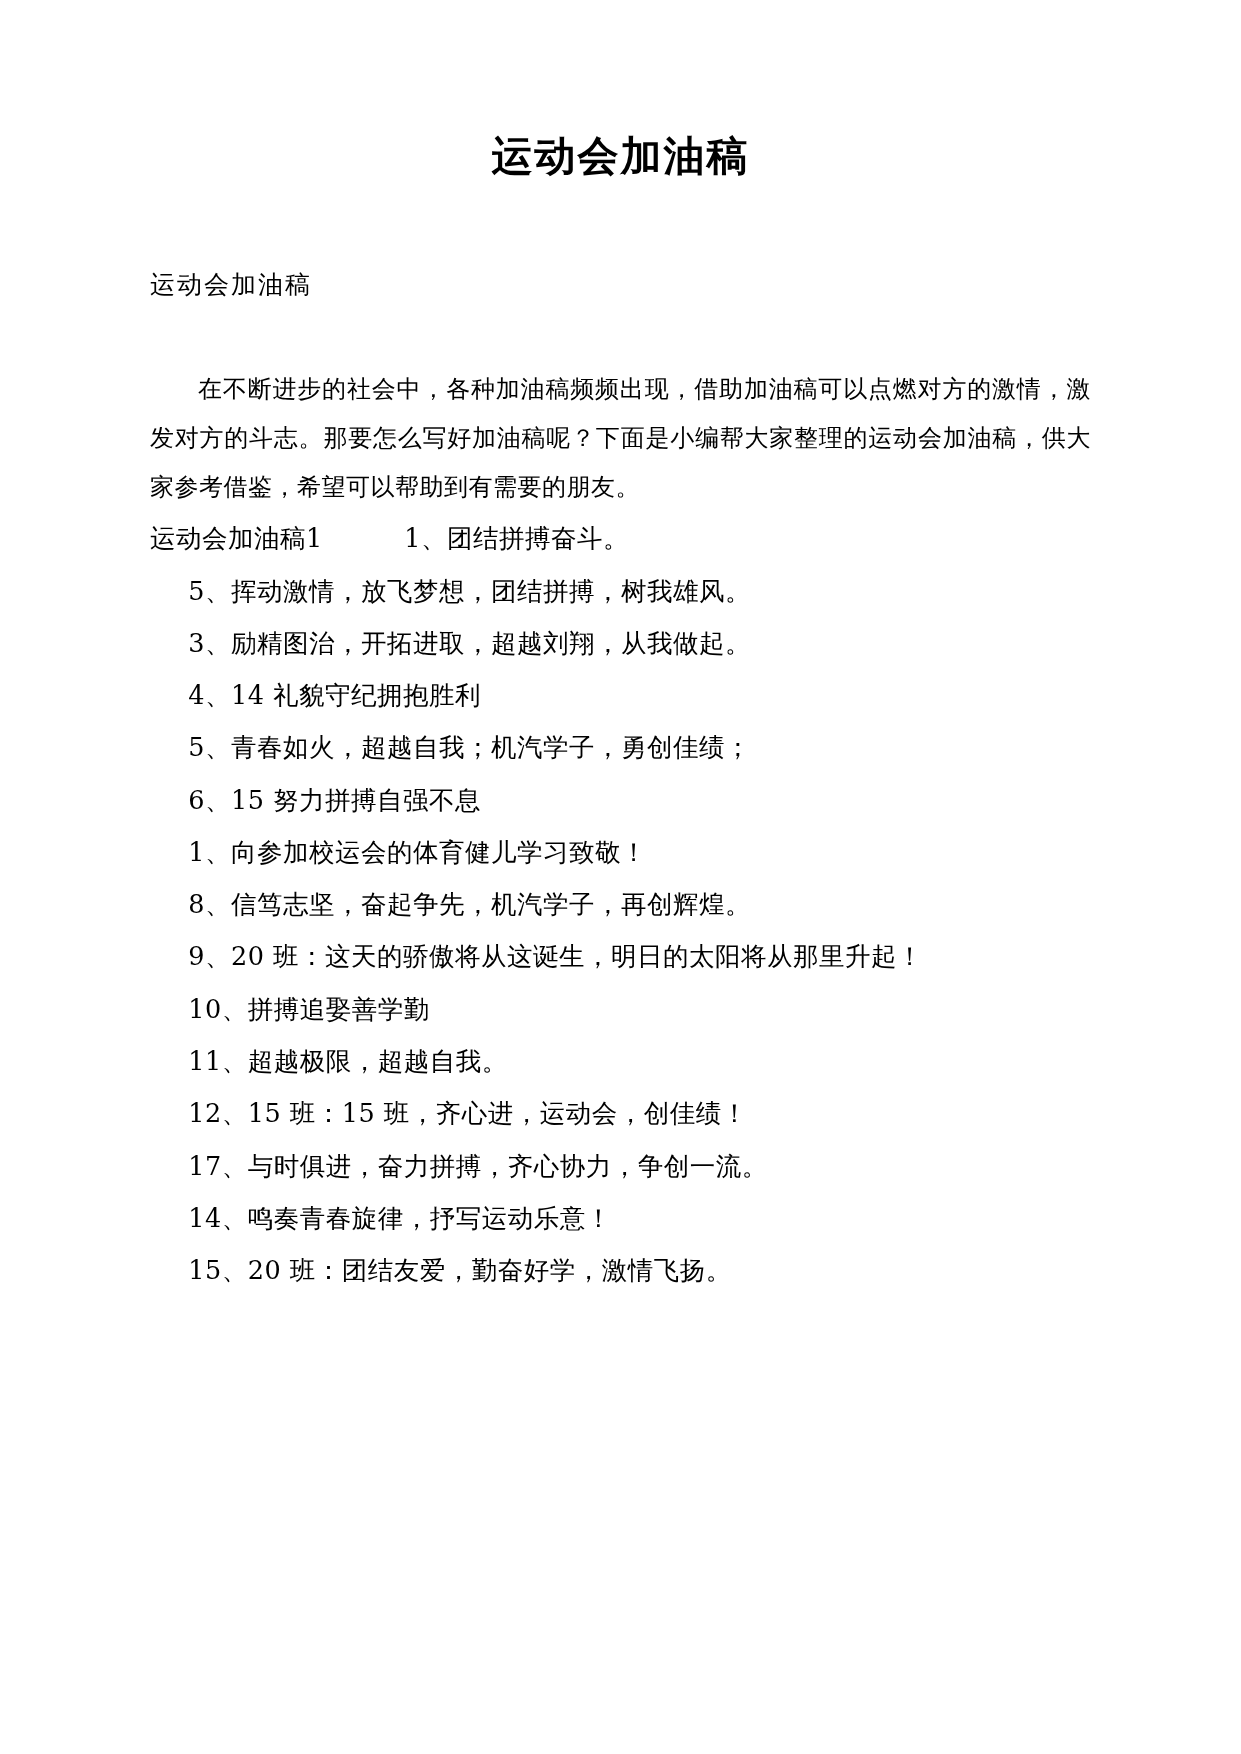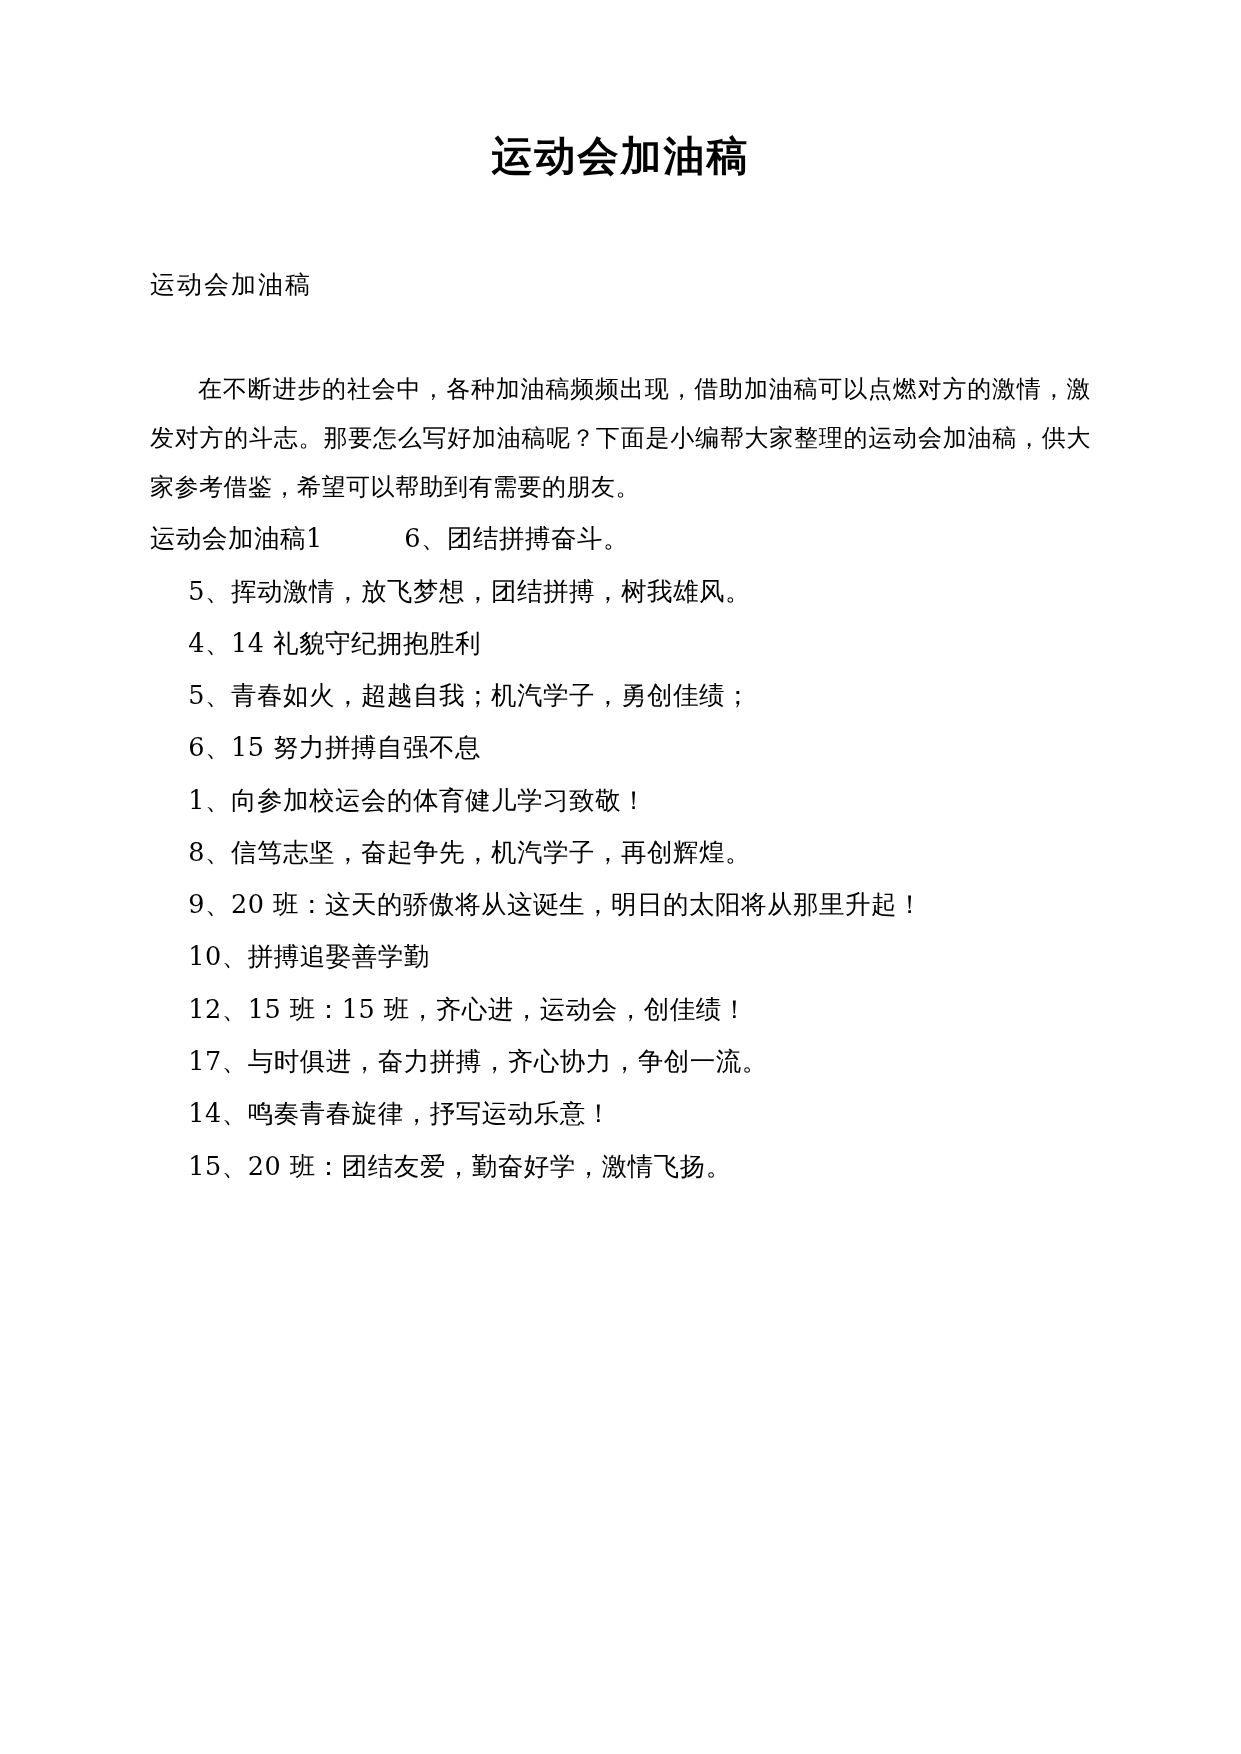--- a/index.html
+++ b/index.html
@@ -70,28 +70,30 @@
 <body>
 
 <div class="page">
 
   <h1 class="doc-title">运动会加油稿</h1>
 
   <p class="subtitle">运动会加油稿</p>
 
   <p class="para">在不断进步的社会中，各种加油稿频频出现，借助加油稿可以点燃对方的激情，激发对方的斗志。那要怎么写好加油稿呢？下面是小编帮大家整理的运动会加油稿，供大家参考借鉴，希望可以帮助到有需要的朋友。</p>
 
-  <p class="flow-line"><span>运动会加油稿1</span><span class="gap-indent"></span><span>6、团结拼搏奋斗。</span></p>
+  <p class="flow-line"><span>运动会加油稿1</span><span class="gap-indent"></span><span>1、团结拼搏奋斗。</span></p>
 
   <p class="item">5、挥动激情，放飞梦想，团结拼搏，树我雄风。</p>
+  <p class="item">3、励精图治，开拓进取，超越刘翔，从我做起。</p>
   <p class="item">4、14 礼貌守纪拥抱胜利</p>
   <p class="item">5、青春如火，超越自我；机汽学子，勇创佳绩；</p>
   <p class="item">6、15 努力拼搏自强不息</p>
   <p class="item">1、向参加校运会的体育健儿学习致敬！</p>
   <p class="item">8、信笃志坚，奋起争先，机汽学子，再创辉煌。</p>
   <p class="item wrap">9、20 班：这天的骄傲将从这诞生，明日的太阳将从那里升起！</p>
   <p class="item">10、拼搏追娶善学勤</p>
+  <p class="item">11、超越极限，超越自我。</p>
   <p class="item">12、15 班：15 班，齐心进，运动会，创佳绩！</p>
   <p class="item">17、与时俱进，奋力拼搏，齐心协力，争创一流。</p>
   <p class="item">14、鸣奏青春旋律，抒写运动乐意！</p>
   <p class="item">15、20 班：团结友爱，勤奋好学，激情飞扬。</p>
 
 </div>
 
 </body></html>

